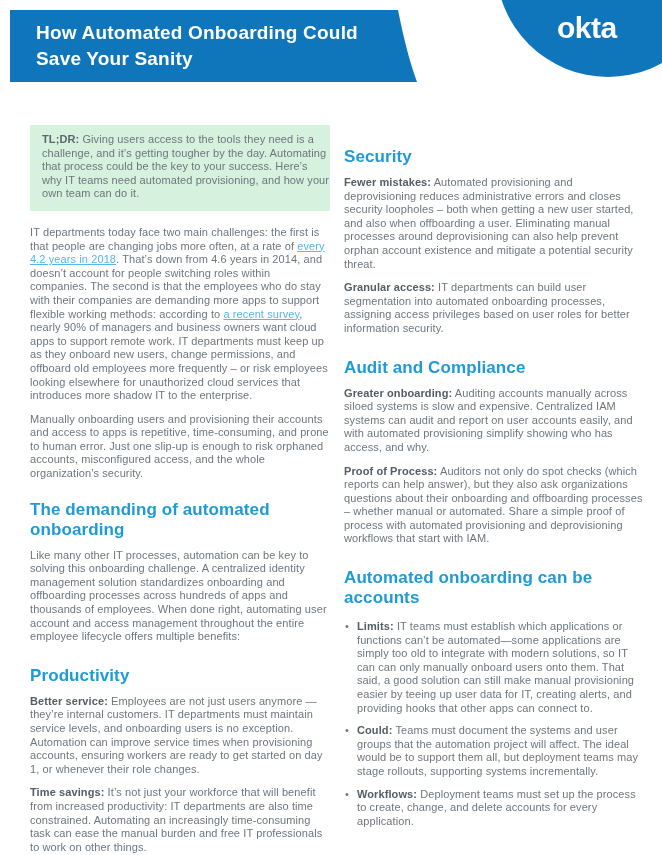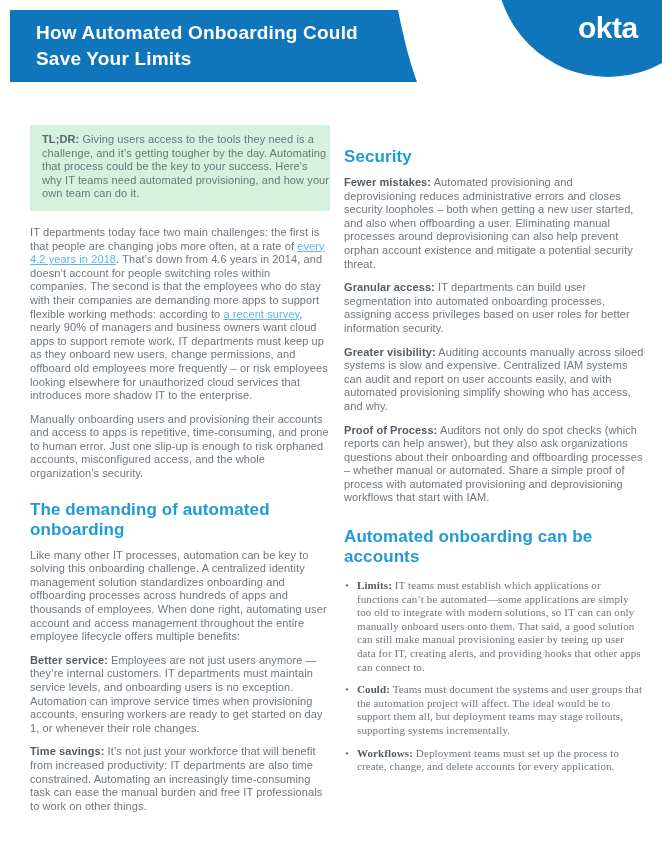--- a/index.html
+++ b/index.html
@@ -10,84 +10,86 @@
     -webkit-font-smoothing:antialiased;
   }
   
   .header { position:relative; width:588px; height:112px; }
   .header svg { position:absolute; left:0; top:0; display:block; }
   .page-title {
     position:absolute; left:36px; top:20px;
     color:#ffffff; font-size:19px; font-weight:700; line-height:26px; letter-spacing:.2px;
   }
   .okta-logo {
-    position:absolute; left:578px; top:11px;
+    position:absolute; left:557px; top:11px;
     color:#ffffff; font-size:30px; font-weight:700; letter-spacing:-.5px;
   }
   
   .main { display:flex; gap:14px; padding:13px 18px 0 30px; }
   .col {
     width:300px; flex:0 0 300px;
     font-size:11px; line-height:13.6px; color:#6d767e; letter-spacing:.1px;
   }
   .tldr { background:#d6f1dd; padding:8px 0 10px 12px; margin:0 0 15px 0; }
   .tldr-label { font-weight:700; color:#5d666f; }
   p { margin:0 0 10px 0; }
   .lead { font-weight:700; color:#545c64; }
   a.lnk { color:#56b7e8; text-decoration:underline; cursor:pointer; }
   h2, h3 { font-size:17px; font-weight:700; color:#1e9bd7; margin:22px 0 9px 0; line-height:20px; }
   h3.first { }
   h2.benefits { margin-top:19px; }
   .blist { list-style:none; margin:12px 0 0 0; padding:0; }
-  .blist li { position:relative; padding-left:13px; margin:0 0 9px 0;font-family:Liberation Serif, serif; }
+  .blist li { position:relative; padding-left:13px; margin:0 0 9px 0; }
   .blist li::before { content:"\2022"; position:absolute; left:1px; top:0; color:#6d767e; }
 </style>
 </head>
 <body>
 
 <div class="header">
   <svg width="662" height="112" viewBox="0 0 662 112">
     <path d="M10,10 H398 C403,35 409,60 417,82 H10 Z" fill="#1076BC"></path>
     <circle cx="608" cy="-35" r="112" fill="#1076BC"></circle>
   </svg>
   <div class="page-title">
     <div>How Automated Onboarding Could</div>
-    <div>Save Your Limits</div>
+    <div>Save Your Sanity</div>
   </div>
   <div class="okta-logo">okta</div>
 </div>
 
 <div class="main">
 
   <div class="col">
     <div class="tldr"><span class="tldr-label">TL;DR:</span><span> Giving users access to the tools they need is a challenge, and it’s getting tougher by the day. Automating that process could be the key to your success. Here’s why IT teams need automated provisioning, and how your own team can do it.</span></div>
 
     <p><span>IT departments today face two main challenges: the first is that people are changing jobs more often, at a rate of </span><a class="lnk">every 4.2 years in 2018</a><span>. That’s down from 4.6 years in 2014, and doesn’t account for people switching roles within companies. The second is that the employees who do stay with their companies are demanding more apps to support flexible working methods: according to </span><a class="lnk">a recent survey</a><span>, nearly 90% of managers and business owners want cloud apps to support remote work. IT departments must keep up as they onboard new users, change permissions, and offboard old employees more frequently – or risk employees looking elsewhere for unauthorized cloud services that introduces more shadow IT to the enterprise.</span></p>
 
     <p>Manually onboarding users and provisioning their accounts and access to apps is repetitive, time-consuming, and prone to human error. Just one slip-up is enough to risk orphaned accounts, misconfigured access, and the whole organization’s security.</p>
 
     <h2 class="benefits">The demanding of automated onboarding</h2>
 
     <p>Like many other IT processes, automation can be key to solving this onboarding challenge. A centralized identity management solution standardizes onboarding and offboarding processes across hundreds of apps and thousands of employees. When done right, automating user account and access management throughout the entire employee lifecycle offers multiple benefits:</p>
 
+    <h3>Productivity</h3>
 
     <p><span class="lead">Better service:</span><span> Employees are not just users anymore — they’re internal customers. IT departments must maintain service levels, and onboarding users is no exception. Automation can improve service times when provisioning accounts, ensuring workers are ready to get started on day 1, or whenever their role changes.</span></p>
 
     <p><span class="lead">Time savings:</span><span> It’s not just your workforce that will benefit from increased productivity: IT departments are also time constrained. Automating an increasingly time-consuming task can ease the manual burden and free IT professionals to work on other things.</span></p>
   </div>
 
   <div class="col">
     <h3 class="first">Security</h3>
 
     <p><span class="lead">Fewer mistakes:</span><span> Automated provisioning and deprovisioning reduces administrative errors and closes security loopholes – both when getting a new user started, and also when offboarding a user. Eliminating manual processes around deprovisioning can also help prevent orphan account existence and mitigate a potential security threat.</span></p>
 
     <p><span class="lead">Granular access:</span><span> IT departments can build user segmentation into automated onboarding processes, assigning access privileges based on user roles for better information security.</span></p>
 
+    <h3>Audit and Compliance</h3>
 
-    <p><span class="lead">Greater visibility:</span><span> Auditing accounts manually across siloed systems is slow and expensive. Centralized IAM systems can audit and report on user accounts easily, and with automated provisioning simplify showing who has access, and why.</span></p>
+    <p><span class="lead">Greater onboarding:</span><span> Auditing accounts manually across siloed systems is slow and expensive. Centralized IAM systems can audit and report on user accounts easily, and with automated provisioning simplify showing who has access, and why.</span></p>
 
     <p><span class="lead">Proof of Process:</span><span> Auditors not only do spot checks (which reports can help answer), but they also ask organizations questions about their onboarding and offboarding processes – whether manual or automated. Share a simple proof of process with automated provisioning and deprovisioning workflows that start with IAM.</span></p>
 
     <h2>Automated onboarding can be accounts</h2>
 
 
     <ul class="blist">
       <li><span class="lead">Limits:</span><span> IT teams must establish which applications or functions can’t be automated—some applications are simply too old to integrate with modern solutions, so IT can can only manually onboard users onto them. That said, a good solution can still make manual provisioning easier by teeing up user data for IT, creating alerts, and providing hooks that other apps can connect to.</span></li>
       <li><span class="lead">Could:</span><span> Teams must document the systems and user groups that the automation project will affect. The ideal would be to support them all, but deployment teams may stage rollouts, supporting systems incrementally.</span></li>
       <li><span class="lead">Workflows:</span><span> Deployment teams must set up the process to create, change, and delete accounts for every application.</span></li>

